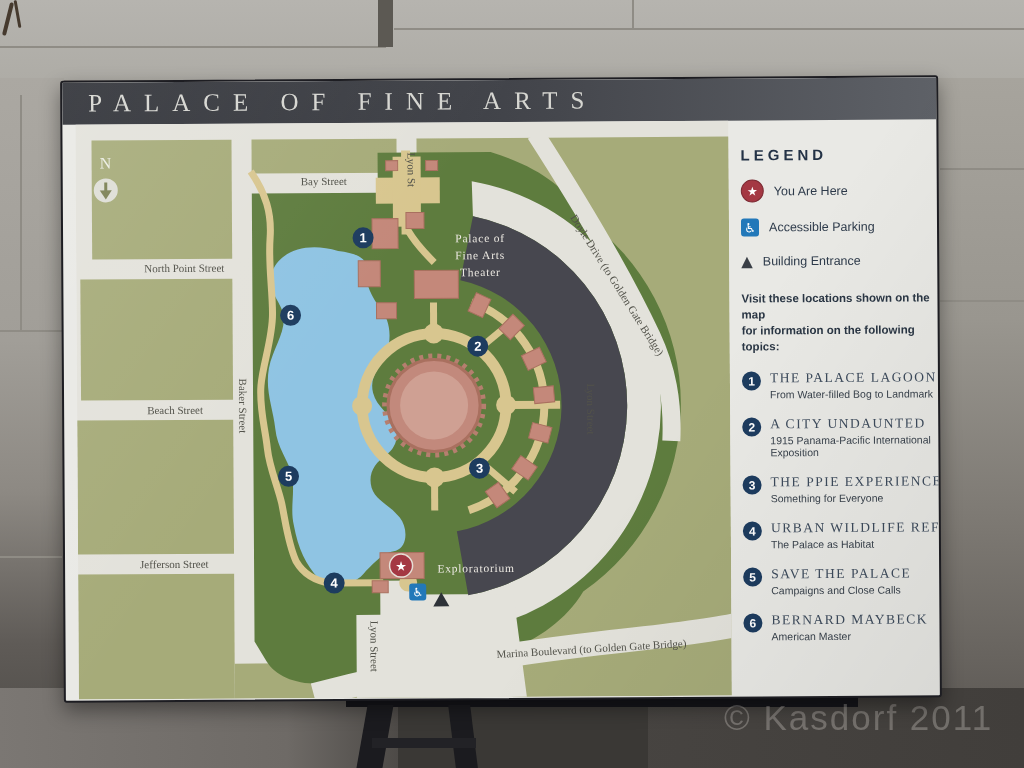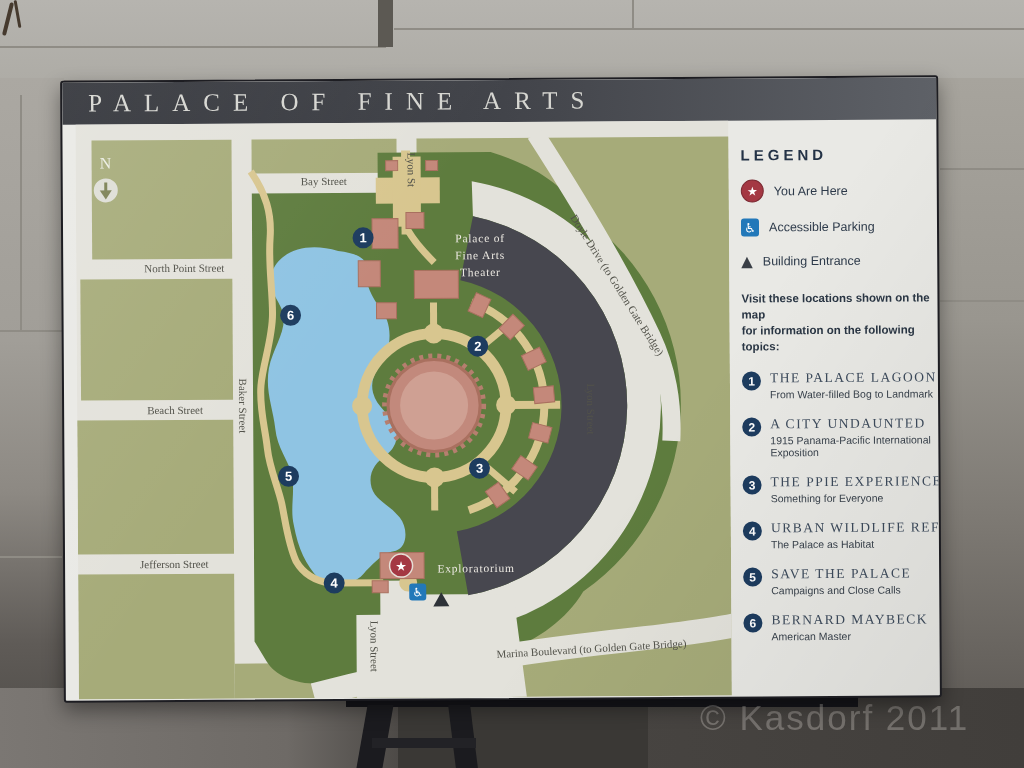--- a/index.html
+++ b/index.html
@@ -20,21 +20,21 @@
   .shadow-patch{position:absolute;left:398px;top:698px;width:250px;height:70px;background:#3a3835;}
   .plant{position:absolute;background:#463a2e;border-radius:2px;}
 
   
   .stand-bar{position:absolute;left:346px;top:692px;width:512px;height:15px;background:#15151a;}
   .stand-leg{position:absolute;background:#1b1b1f;}
   .leg-a{left:362px;top:705px;width:26px;height:63px;transform:skewX(-10deg);}
   .leg-b{left:452px;top:705px;width:22px;height:63px;transform:skewX(7deg);}
   .leg-c{left:372px;top:738px;width:104px;height:10px;background:#222226;}
 
-  .watermark{position:absolute;left:700px;top:698px;width:280px;
+  .watermark{position:absolute;left:724px;top:698px;width:280px;
     font-size:35px;letter-spacing:2px;color:rgba(195,190,184,0.38);
     font-family:"Liberation Sans",sans-serif;}
 
   
   .sign{position:absolute;left:62px;top:78px;width:878px;height:622px;
     background:#e9e9e5;border:2px solid #1d1d22;border-radius:3px;
     transform:rotate(-0.35deg);box-shadow:0 8px 20px rgba(0,0,0,0.40);
     overflow:hidden;box-sizing:border-box;}
   .sign-header{position:absolute;left:0;top:0;width:100%;height:42px;
     background:linear-gradient(90deg,#2c2e34 0%,#44464c 55%,#5e6167 100%);

